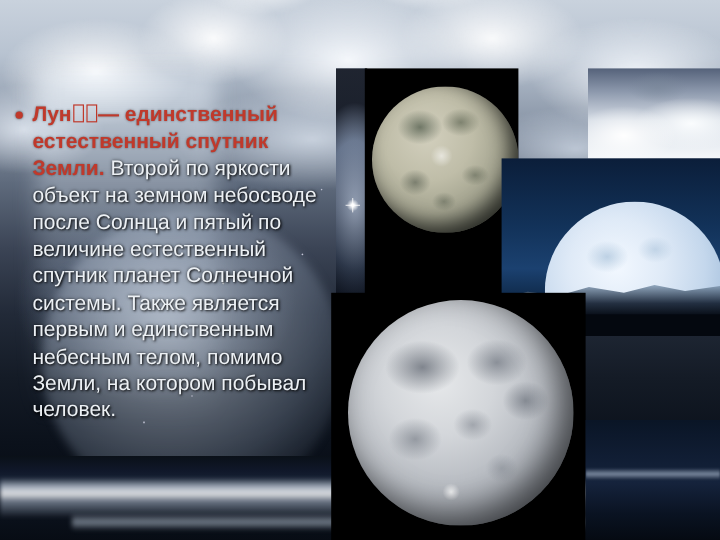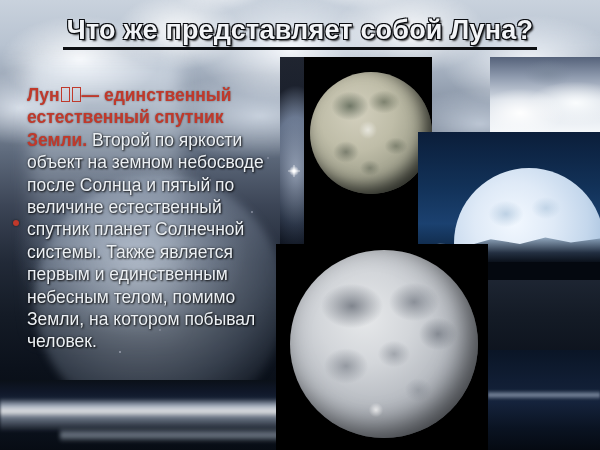--- a/index.html
+++ b/index.html
@@ -270,21 +270,21 @@
     filter: blur(1px);
   }
 
   
   .body-block {
     position: absolute;
     left: 10px; top: 84px;
     width: 268px;
     z-index: 30;
     display: flex;
-    align-items: center;
+    align-items: flex-start;
   }
   .bullet {
     flex: 0 0 auto;
     width: 6px; height: 6px;
     border-radius: 50%;
     background: #c0392b;
     margin: 9px 8px 0 3px;
     box-shadow: 0 0 2px rgba(0,0,0,.7);
   }
   .body-text {
@@ -341,23 +341,20 @@
     </div>
 
     <div class="photo photo-d">
       <div class="moon-d"></div>
     </div>
 
     <div class="photo photo-e"></div>
 
   </div>
 
-  <div class="title-wrap">
-    <span class="title">Что же представляет собой Луна?</span>
-  </div>
 
   <div class="body-block">
     <span class="bullet"></span>
     <div class="body-text">
       <span class="lead">Лун</span><span class="tofu"></span><span class="tofu"></span><span class="lead">— единственный естественный спутник Земли.</span><span> Второй по яркости объект на земном небосводе после Солнца и пятый по величине естественный спутник планет Солнечной системы. Также является первым и единственным небесным телом, помимо Земли, на котором побывал человек.</span>
     </div>
   </div>
 
 </div>
 

